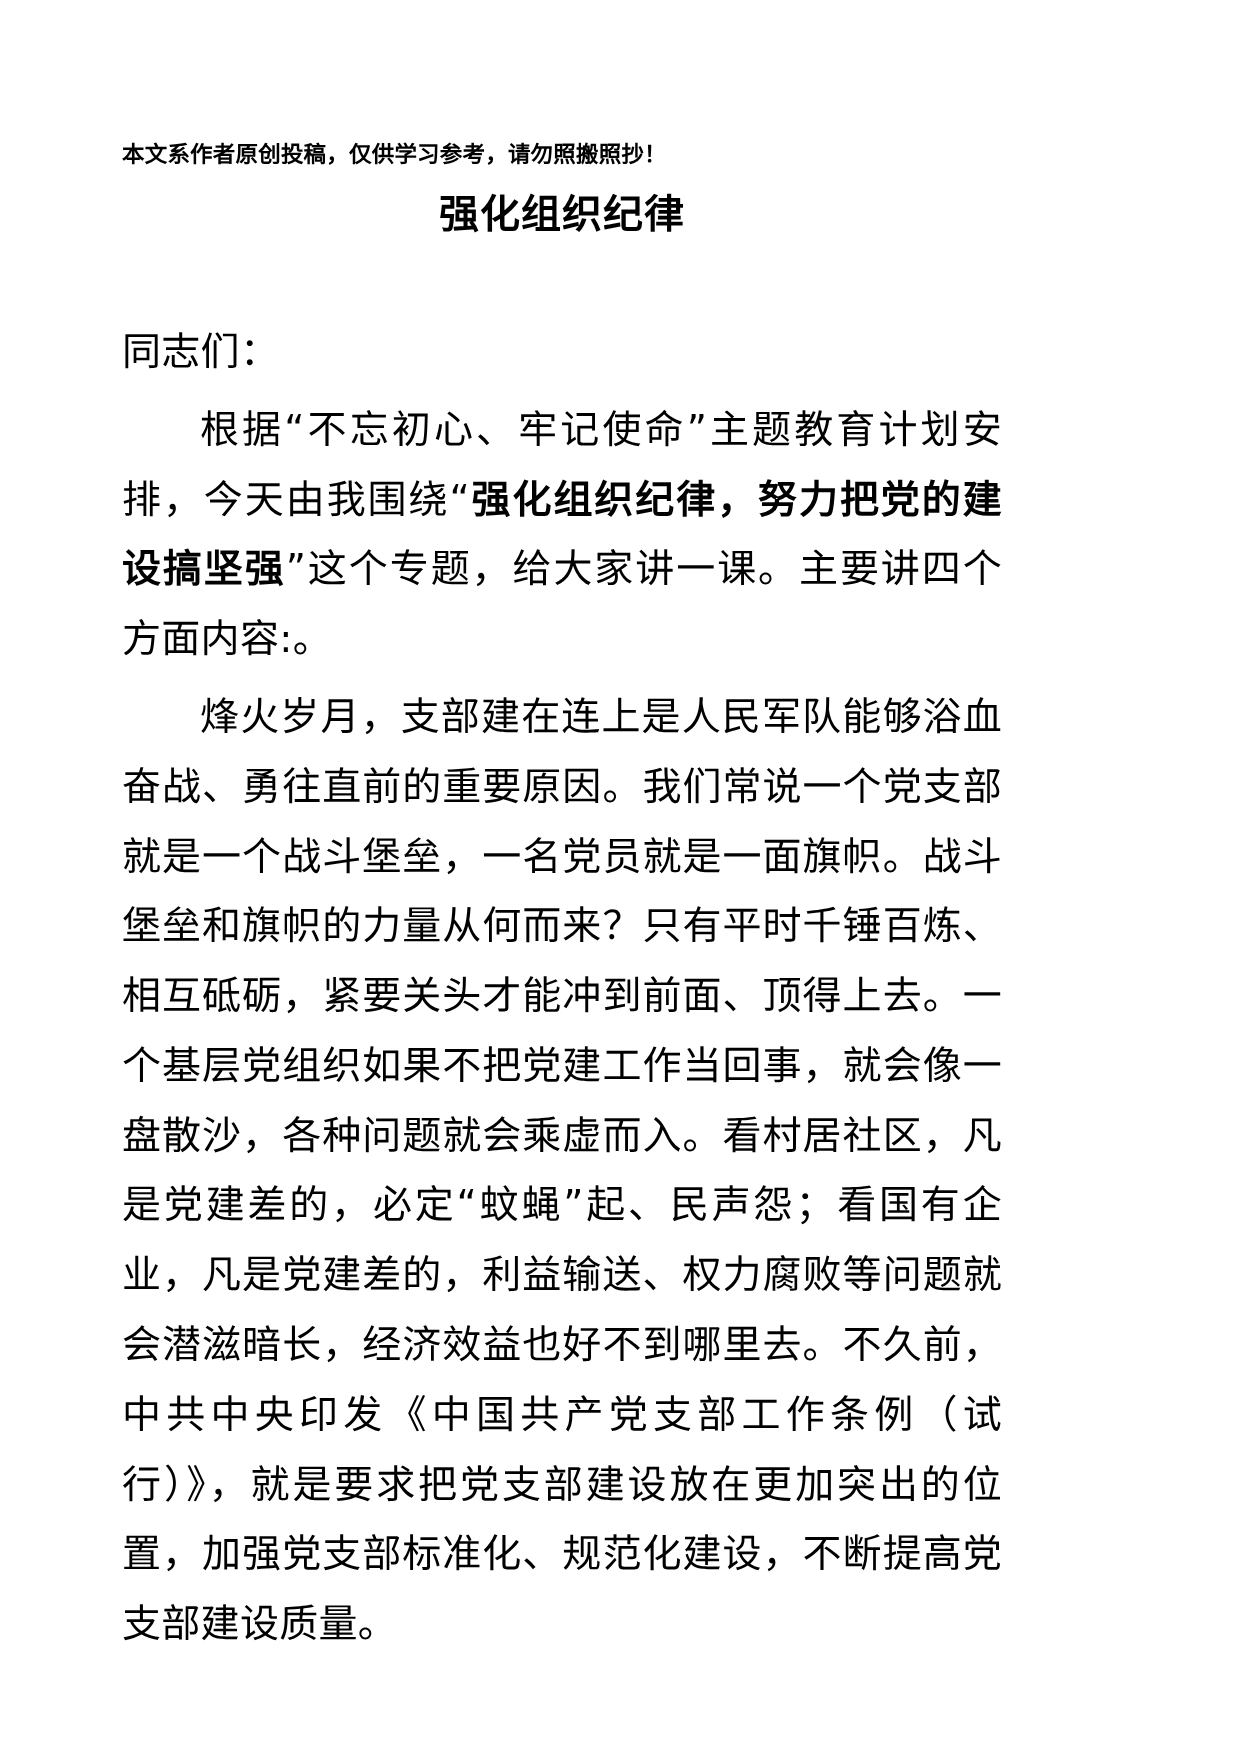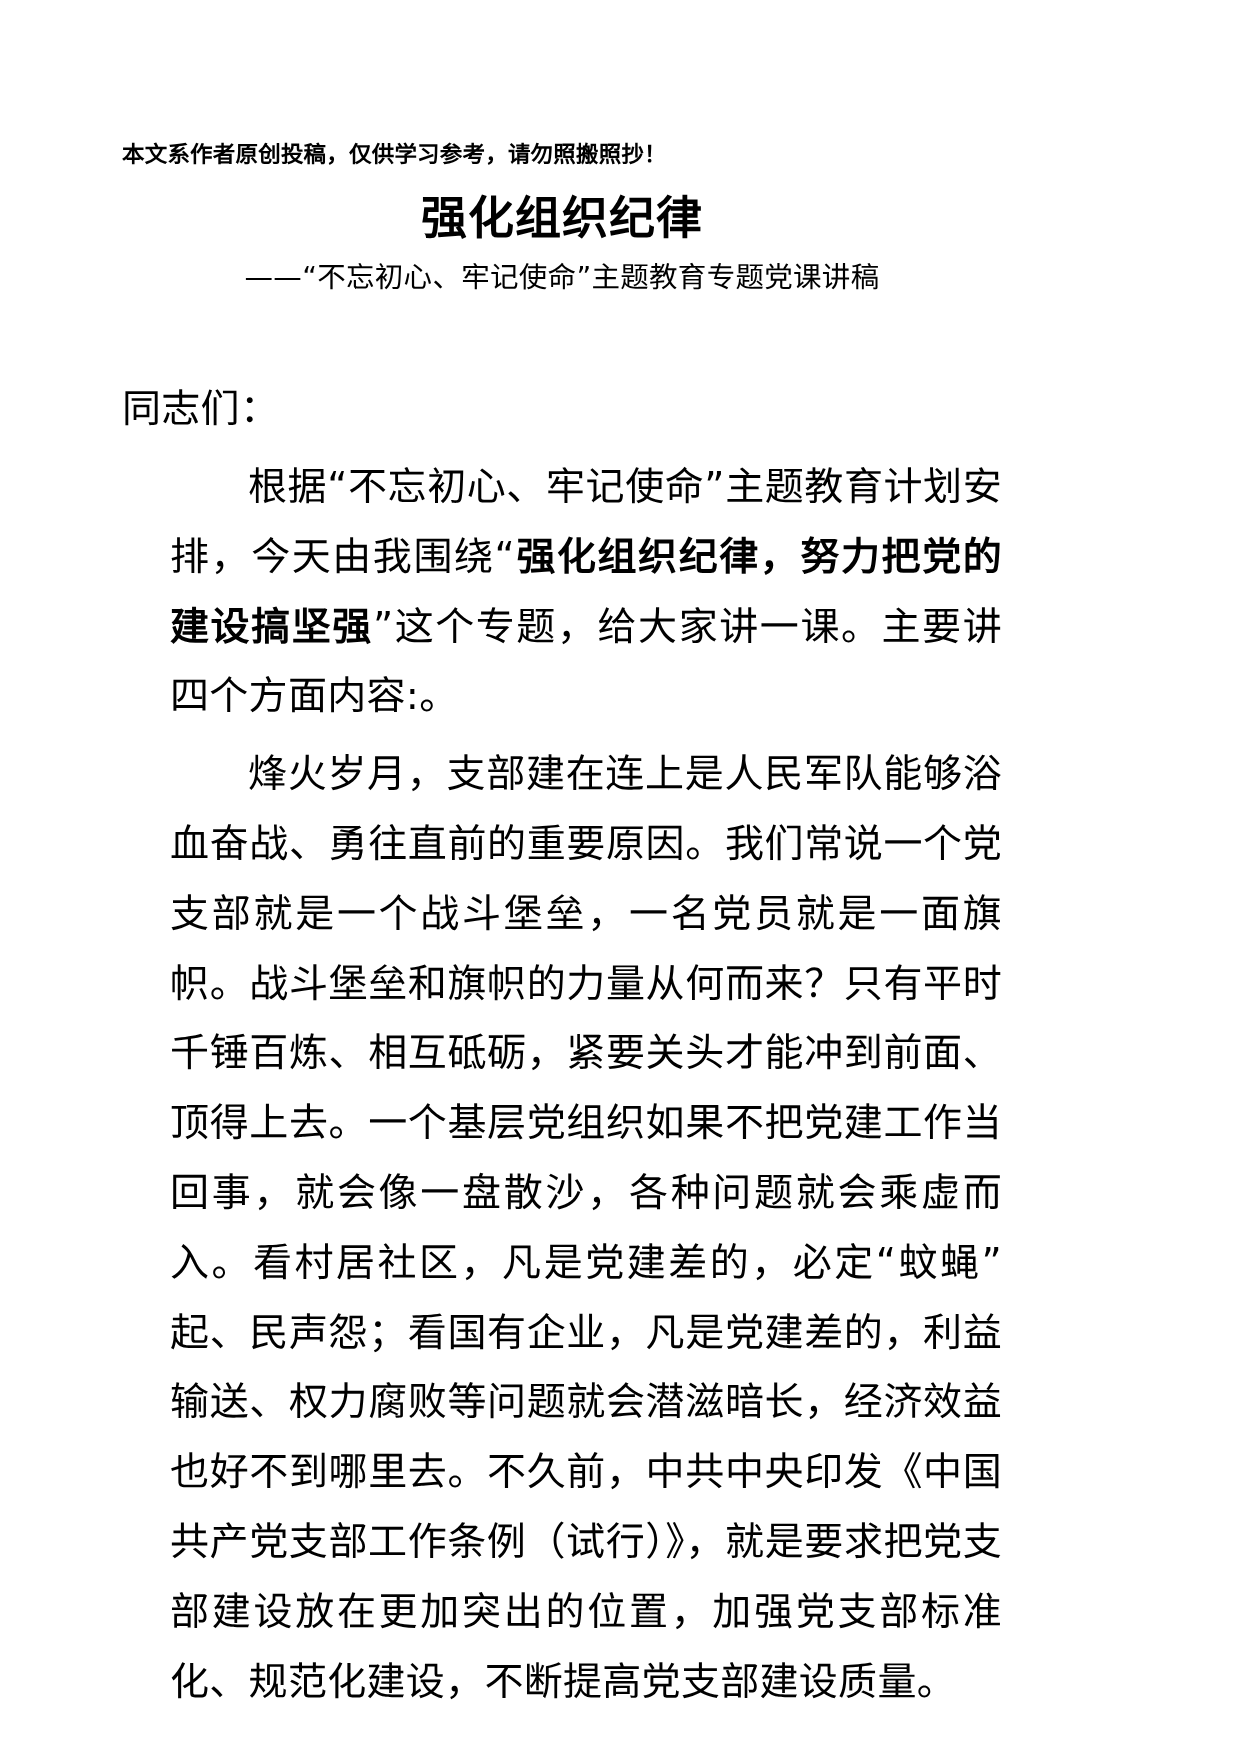--- a/index.html
+++ b/index.html
@@ -38,21 +38,21 @@
     margin: 0 0 18px 0;
     white-space: nowrap;
   }
 
   
   .title-block {
     text-align: center;
     margin: 0;
   }
   .doc-title-line {
-    font-size: 46px;
+    font-size: 40px;
     font-weight: bold;
     line-height: 1.42;
     letter-spacing: 1px;
     margin: 0;
   }
   .doc-subtitle {
     font-size: 28.5px;
     font-weight: normal;
     line-height: 1.5;
     letter-spacing: 0.3px;
@@ -67,21 +67,20 @@
     font-size: 39px;
     line-height: 1.79;
     letter-spacing: 0.3px;
     margin: 0 0 8px 0;
     text-align: justify;
     text-justify: inter-ideograph;
     word-break: break-all;
   }
   p.indent {
     text-indent: 2em;
-    margin-left: 48px;
   }
   p.noindent {
     text-indent: 0;
   }
   .bold {
     font-weight: bold;
   }
   .heading-para {
     font-size: 30.5px;
     line-height: 1.79;
@@ -96,21 +95,20 @@
 </head>
 <body>
 
 <div class="page">
   <div class="content">
 
     <div class="disclaimer">本文系作者原创投稿，仅供学习参考，请勿照搬照抄！</div>
 
     <div class="title-block">
       <div class="doc-title-line">强化组织纪律</div>
-      <div class="doc-subtitle">——“不忘初心、牢记使命”主题教育专题党课讲稿</div>
     </div>
 
     <div class="body-block">
 
       <p class="para noindent">同志们：</p>
 
       <p class="para indent"><span>根据“不忘初心、牢记使命”主题教育计划安排，今天由我围绕“</span><span class="bold">强化组织纪律，努力把党的建设搞坚强</span><span>”这个专题，给大家讲一课。主要讲四个方面内容:。</span></p>
 
 
       <p class="para indent">烽火岁月，支部建在连上是人民军队能够浴血奋战、勇往直前的重要原因。我们常说一个党支部就是一个战斗堡垒，一名党员就是一面旗帜。战斗堡垒和旗帜的力量从何而来？只有平时千锤百炼、相互砥砺，紧要关头才能冲到前面、顶得上去。一个基层党组织如果不把党建工作当回事，就会像一盘散沙，各种问题就会乘虚而入。看村居社区，凡是党建差的，必定“蚊蝇”起、民声怨；看国有企业，凡是党建差的，利益输送、权力腐败等问题就会潜滋暗长，经济效益也好不到哪里去。不久前，中共中央印发《中国共产党支部工作条例（试行）》，就是要求把党支部建设放在更加突出的位置，加强党支部标准化、规范化建设，不断提高党支部建设质量。</p>

